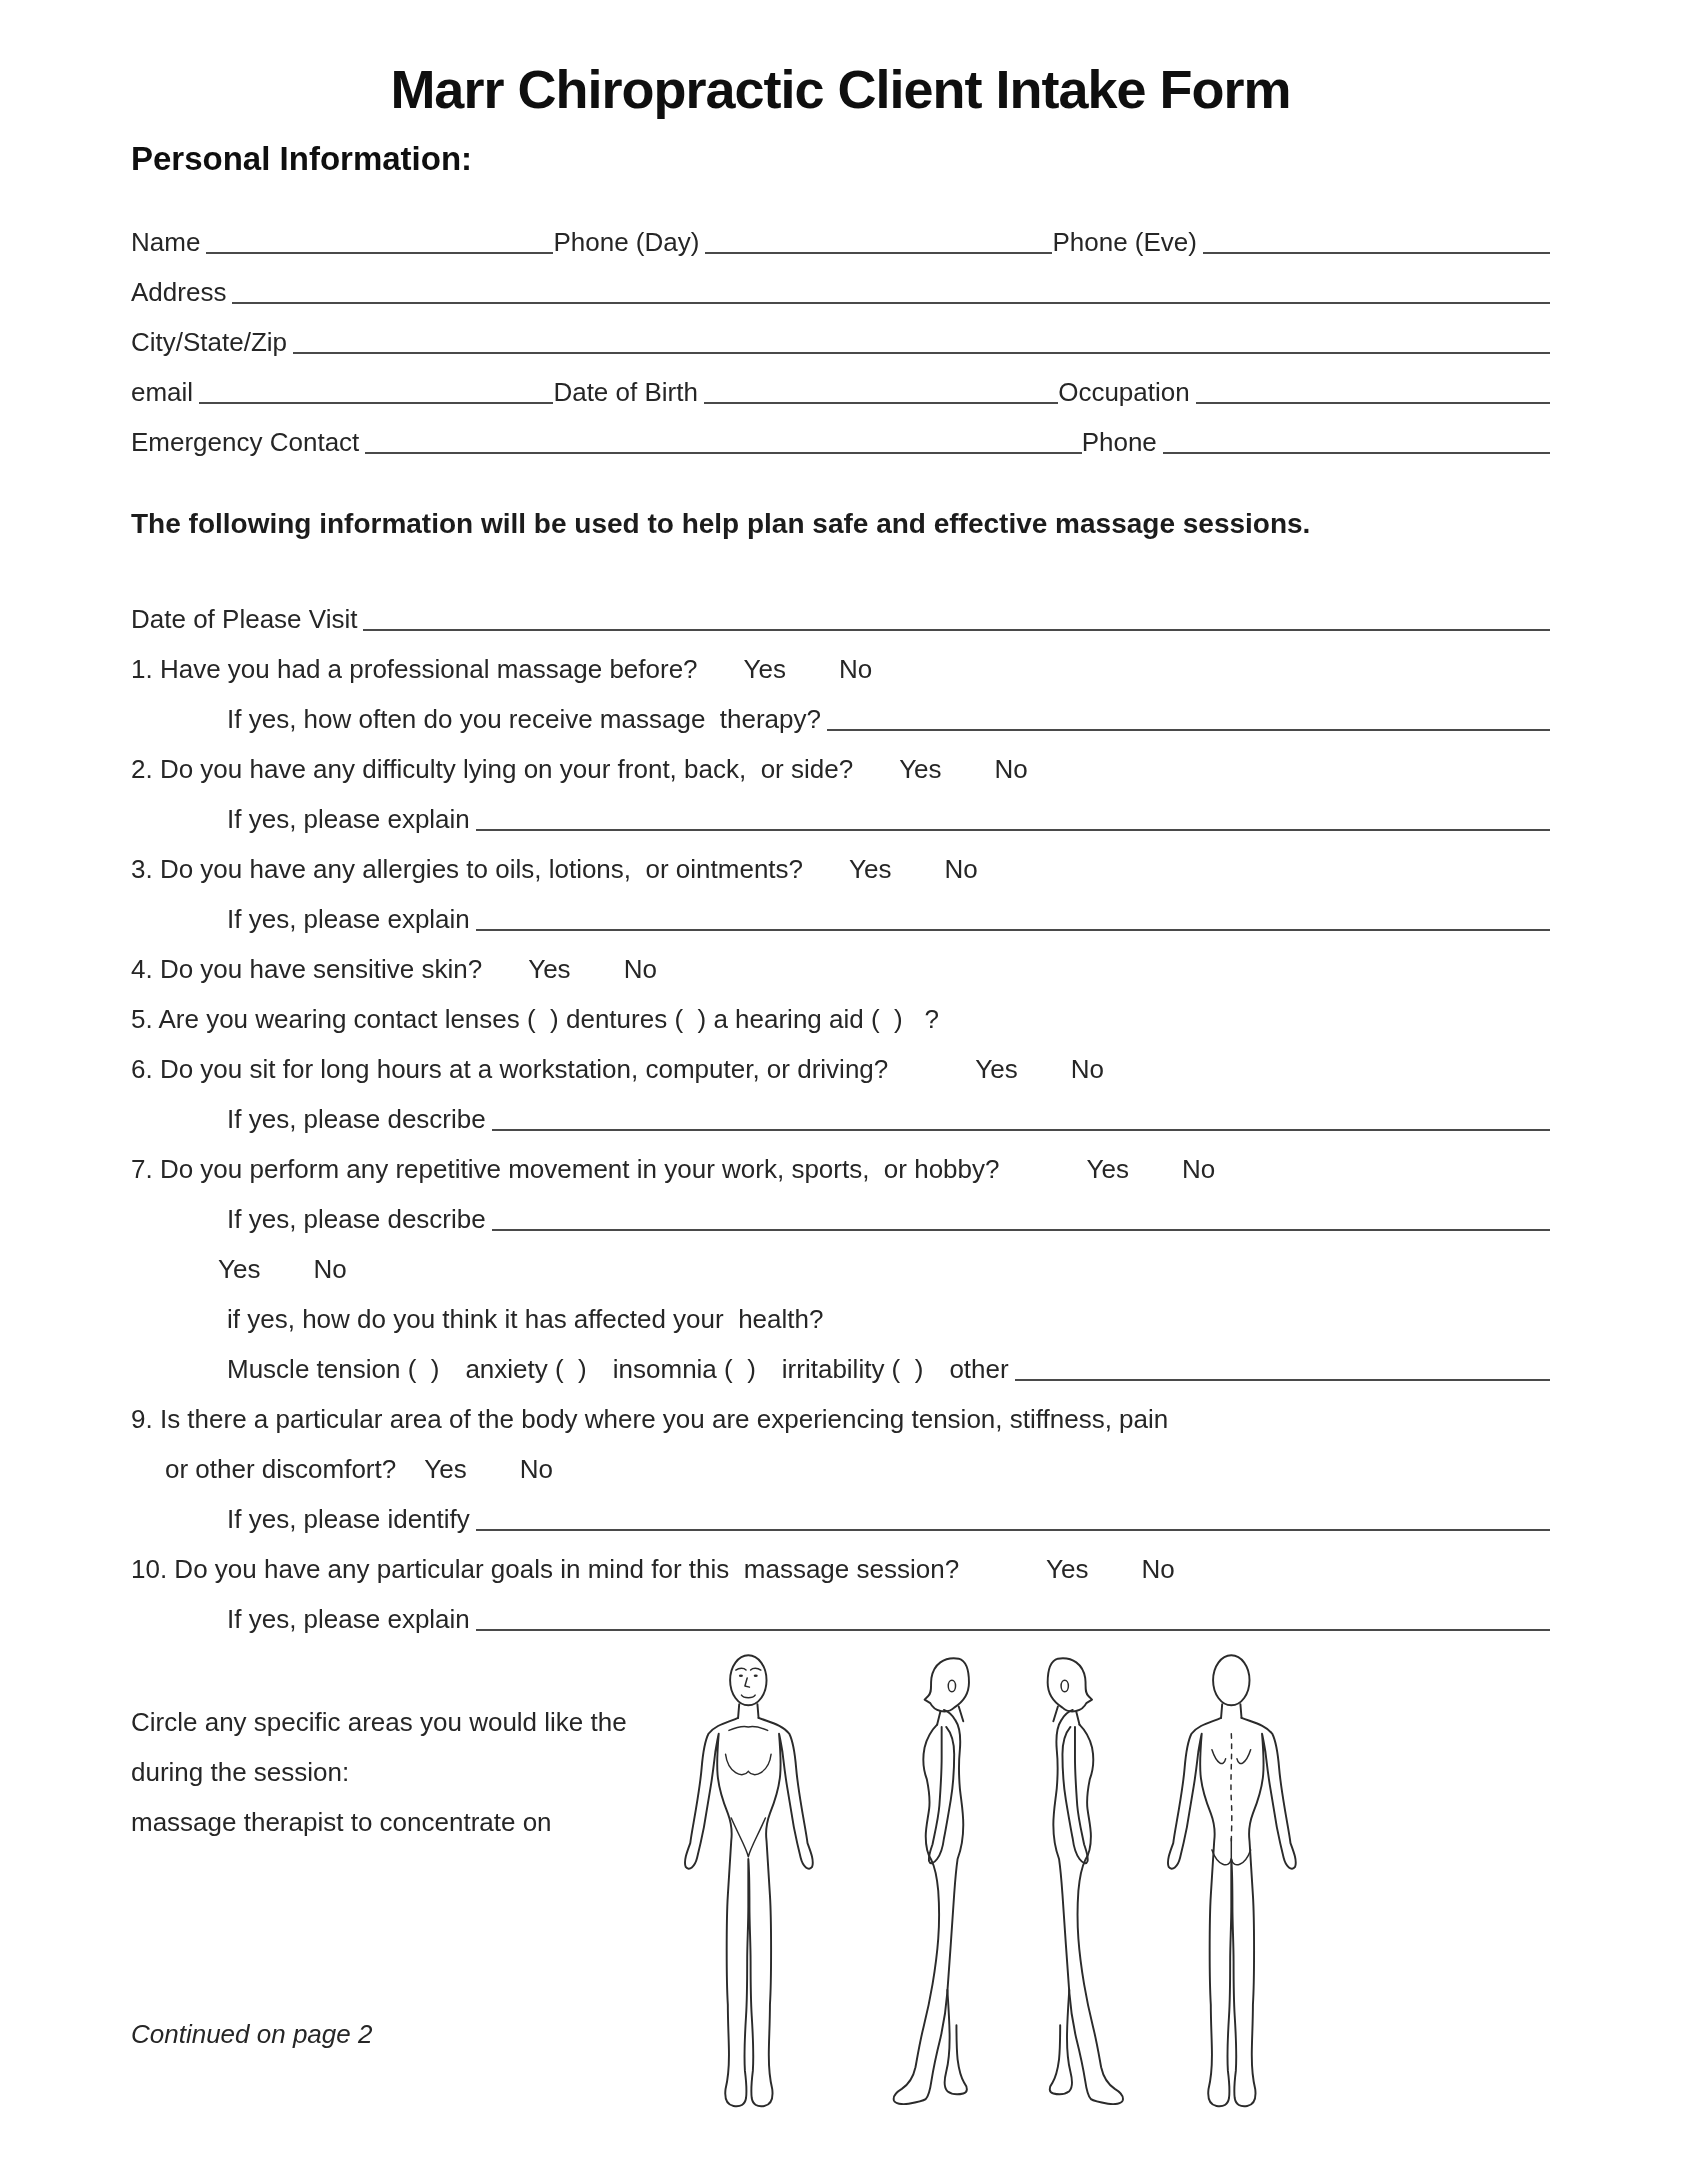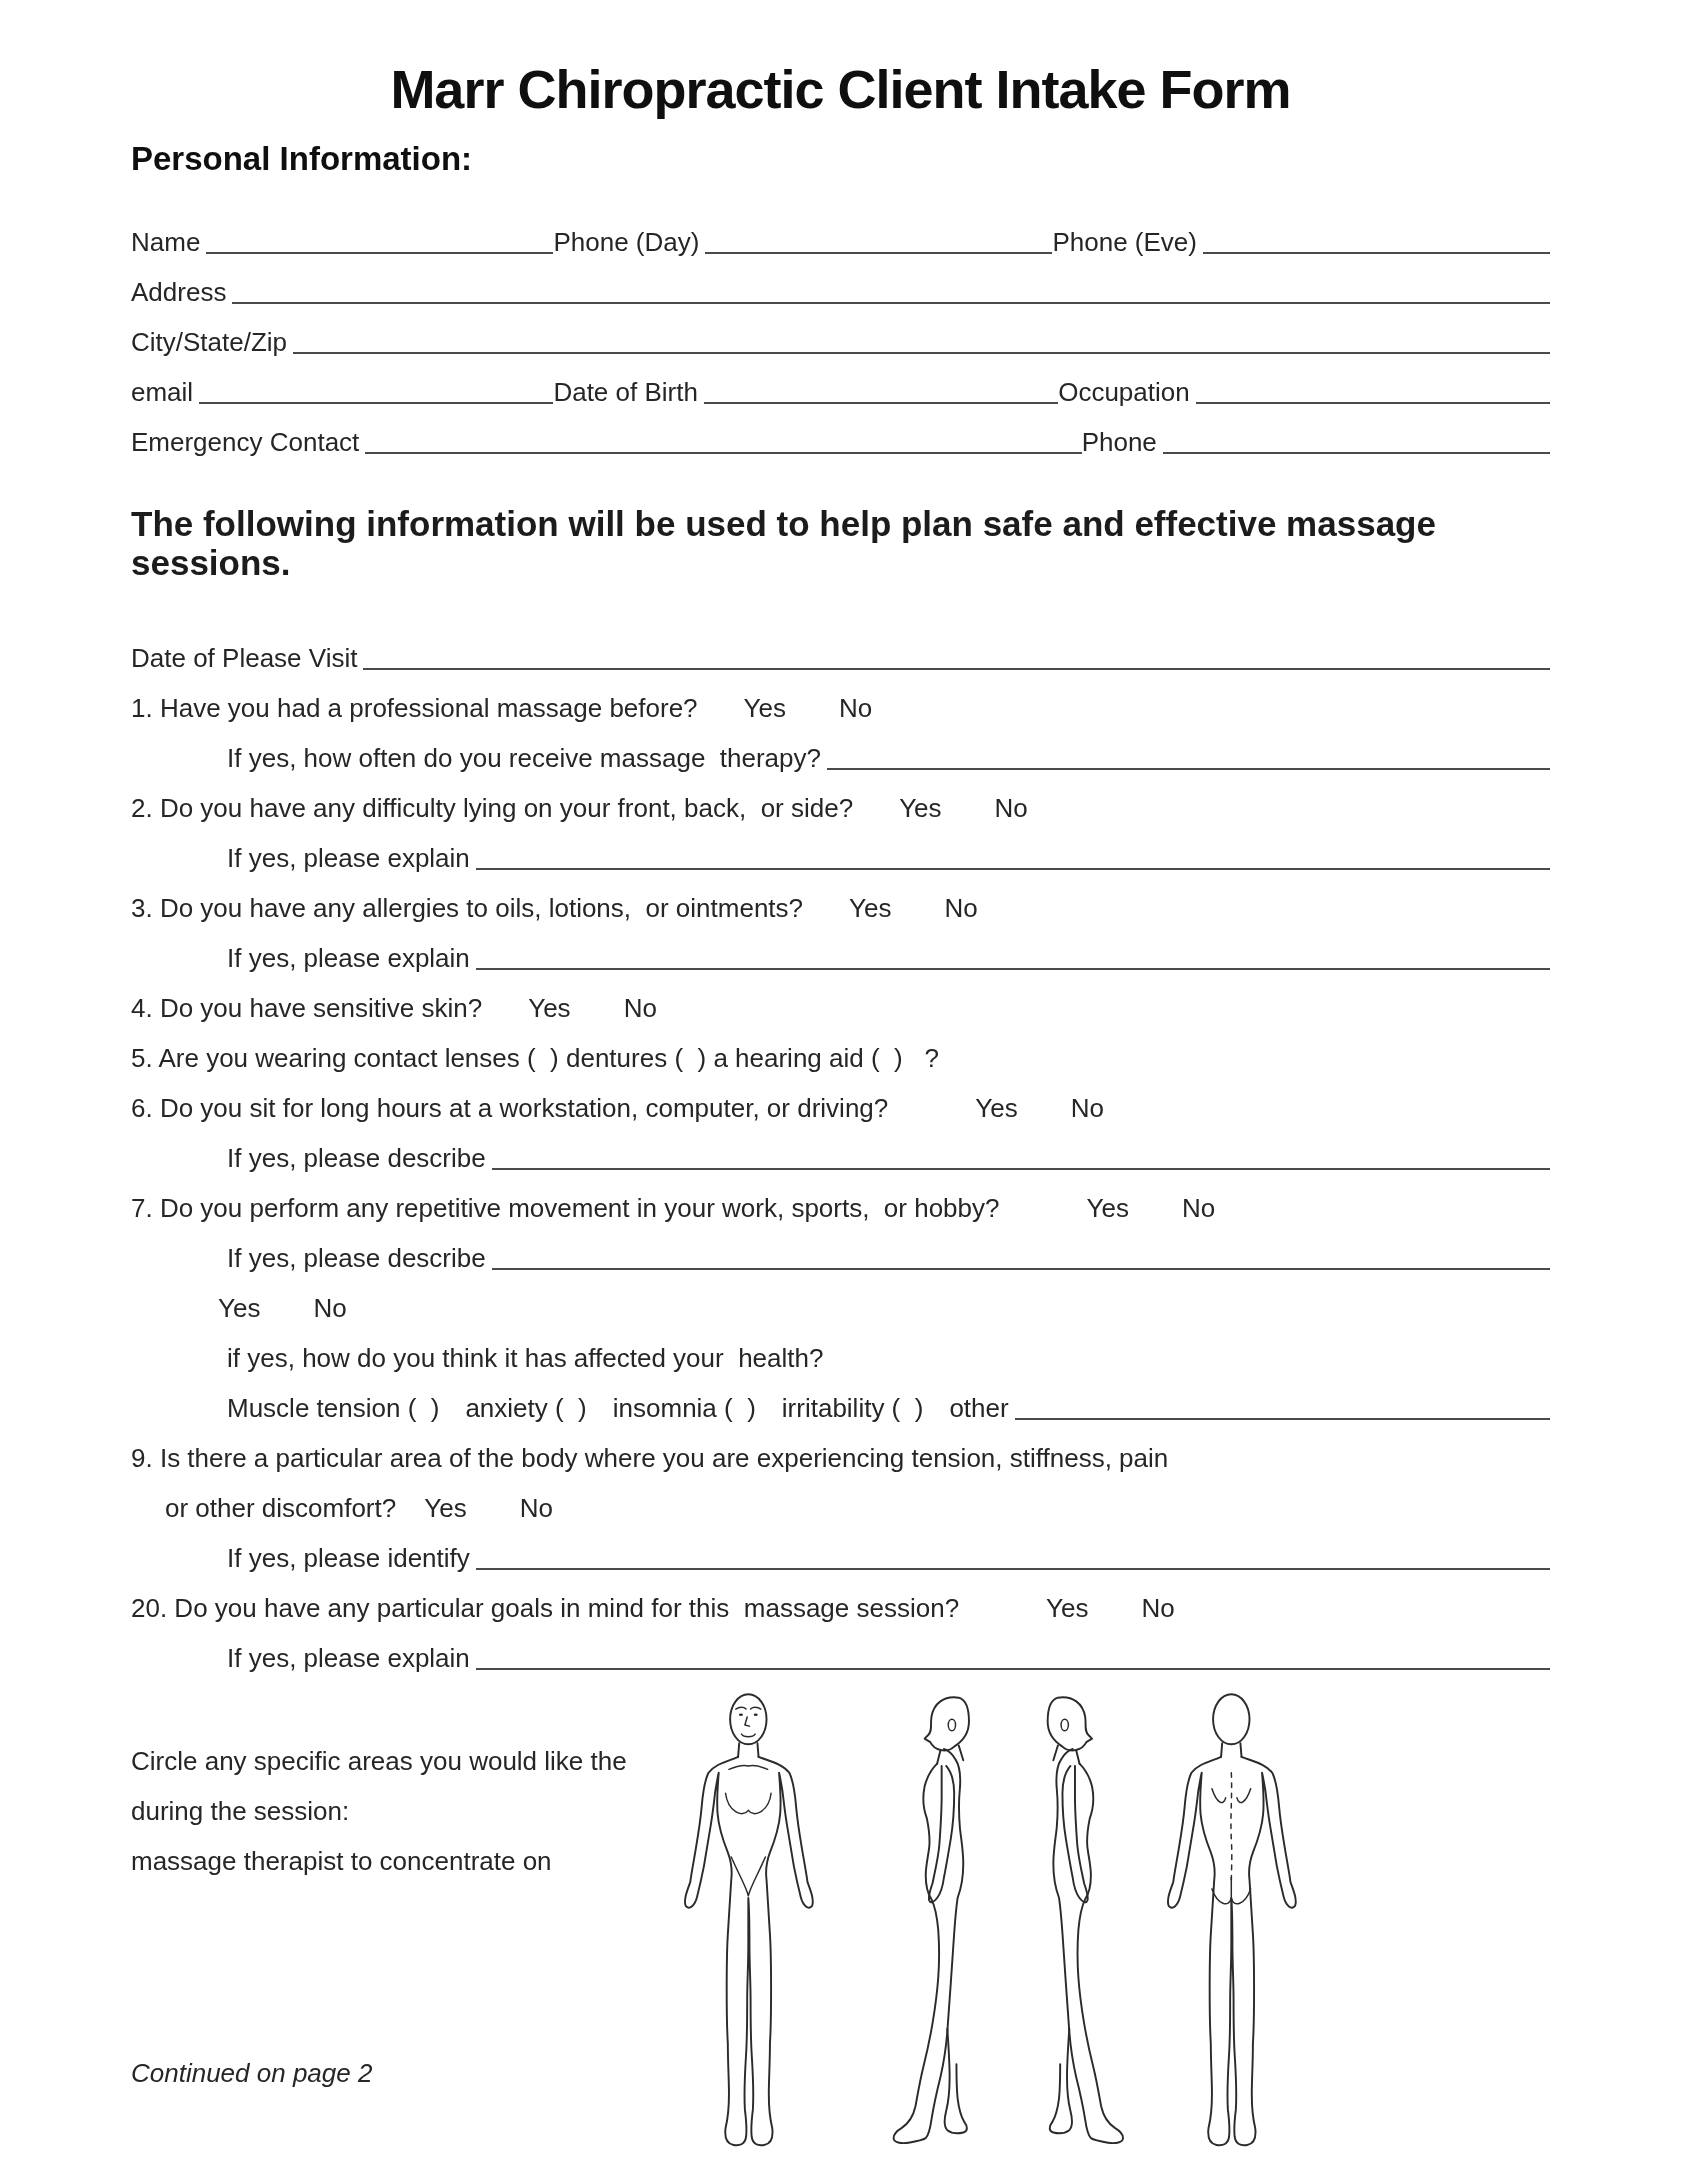--- a/index.html
+++ b/index.html
@@ -8,21 +8,21 @@
     font-family:"Liberation Sans",sans-serif;color:#262626;
     box-sizing:border-box;padding:34px 133px 0 131px;overflow:hidden;
   }
   .title{margin:24px 0 0;text-align:center;font-size:54px;font-weight:bold;color:#0f0f0f;letter-spacing:-1px;}
   .subhead{margin:20px 0 0;font-size:33px;font-weight:bold;color:#0f0f0f;}
   .rows-start{margin-top:30px;}
   .frow,.qrow{display:flex;align-items:flex-end;height:50px;font-size:26px;}
   .lbl{white-space:pre;}
   .fline{border-bottom:2px solid #4a4a4a;flex:1;margin:0 0 4px 6px;}
   .fline.g2{flex:1.85;}
-  .intro{margin-top:46px;font-weight:bold;font-size:35px;line-height:39px;color:#1c1c1c;}
+  .intro{margin-top:46px;font-weight:bold;font-size:28px;line-height:39px;color:#1c1c1c;}
   .mt-date{margin-top:42px;}
   .indent{padding-left:96px;}
   .indent-sm{padding-left:34px;}
   .yes-xs{margin-left:28px;}
   .yes-sm{margin-left:46px;}
   .yes-lg{margin-left:87px;}
   .no-gap{margin-left:53px;}
   .chk{margin-left:26px;}
   .chk.first{margin-left:0;}
   .diagram{position:relative;height:501px;}
@@ -169,21 +169,21 @@
     <span class="lbl">or other discomfort?</span>
     <span class="lbl yes-xs">Yes</span>
     <span class="lbl no-gap">No</span>
   </div>
   <div class="qrow indent">
     <span class="lbl">If yes, please identify</span>
     <span class="fline"></span>
   </div>
 
   <div class="qrow">
-    <span class="lbl">20. Do you have any particular goals in mind for this  massage session?</span>
+    <span class="lbl">10. Do you have any particular goals in mind for this  massage session?</span>
     <span class="lbl yes-lg">Yes</span>
     <span class="lbl no-gap">No</span>
   </div>
   <div class="qrow indent">
     <span class="lbl">If yes, please explain</span>
     <span class="fline"></span>
   </div>
 
   <div class="diagram">
     <div class="instr">

